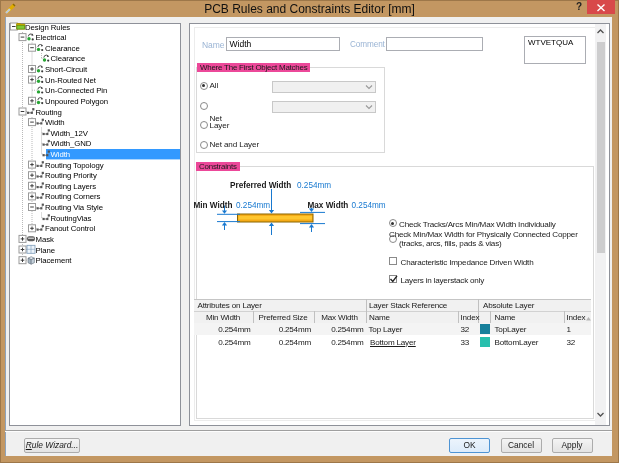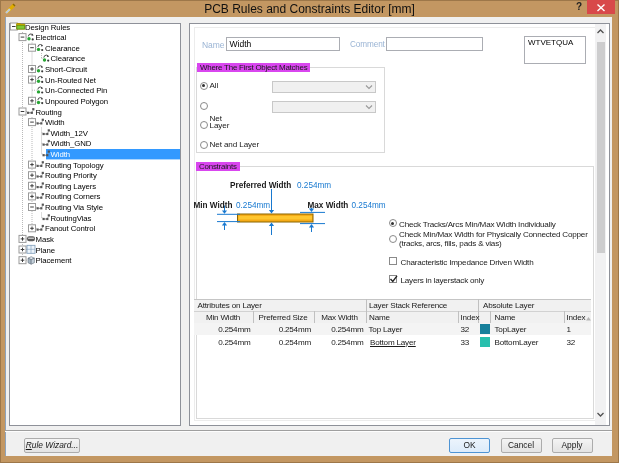--- a/index.html
+++ b/index.html
@@ -2,21 +2,21 @@
 <html><head><meta charset="utf-8"><style>
 * { margin:0; padding:0; box-sizing:border-box; }
 body { width:619px; height:463px; font-family:"Liberation Sans",sans-serif; }
 #win { position:relative; width:619px; height:463px; background:#c39762; overflow:hidden;
        box-shadow: inset 0 0 0 1px rgba(125,92,53,.55); }
 .abs { position:absolute; }
 .t { position:absolute; font-size:8.1px; letter-spacing:-0.1px; color:#1a1a1a; white-space:nowrap; }
 .inp { position:absolute; background:#fff; border:1px solid #abadb3; font-size:8.5px; color:#000;
         padding-left:3px; line-height:12px; }
 .gb { position:absolute; border:1px solid #d9d9d9; }
-.gl { position:absolute; background:#d946ef; padding:0 3px; font-size:7.9px; letter-spacing:-0.2px; color:#1a1a1a; white-space:nowrap; }
+.gl { position:absolute; background:#ec4899; padding:0 3px; font-size:7.9px; letter-spacing:-0.2px; color:#1a1a1a; white-space:nowrap; }
 .radio { position:absolute; width:8px; height:8px; border:1px solid #8a8a8a; border-radius:50%; background:#fff; }
 .radio.on::after { content:""; position:absolute; left:1.5px; top:1.5px; width:3px; height:3px; border-radius:50%; background:#303030; }
 .cb { position:absolute; width:8.5px; height:8.5px; border:1px solid #8a8a8a; background:#fff; }
 .btn { position:absolute; height:15px; border:1px solid #acacac; border-radius:2px;
         background:linear-gradient(#f4f4f4,#e3e3e3); font-size:8.4px; color:#1a1a1a;
         text-align:center; line-height:13px; }
 .vline { position:absolute; width:1px; background:#d9d9d9; }
 .hline { position:absolute; height:1px; background:#d9d9d9; }
 .cell { position:absolute; font-size:8.1px; letter-spacing:-0.2px; color:#1a1a1a; white-space:nowrap; }
 </style></head><body>
@@ -345,21 +345,21 @@
 <text x="104" y="13.5" font-size="8.2" fill="#1879d0">0.254mm</text>
 <text x="0.5" y="34" font-size="8.2" font-weight="bold" fill="#1a1a1a">Min Width</text>
 <text x="43" y="34" font-size="8.2" fill="#1879d0">0.254mm</text>
 <text x="114.5" y="34" font-size="8.2" font-weight="bold" fill="#1a1a1a">Max Width</text>
 <text x="158.5" y="34" font-size="8.2" fill="#1879d0">0.254mm</text>
 </svg>
 
   <div class="radio on" style="left:388.5px;top:219px;"></div>
   <div class="cell" style="left:399px;top:219.5px;">Check Tracks/Arcs Min/Max Width Individually</div>
   <div class="radio" style="left:388.5px;top:235px;"></div>
-  <div class="cell" style="left:399px;top:230px;">Check Min/Max Width for Physically Connected Copper</div>
+  <div class="cell" style="left:389px;top:230px;">Check Min/Max Width for Physically Connected Copper</div>
   <div class="cell" style="left:399px;top:239.3px;">(tracks, arcs, fills, pads &amp; vias)</div>
   <div class="cb" style="left:388.5px;top:256.5px;"></div>
   <div class="cell" style="left:400.5px;top:257.5px;">Characteristic Impedance Driven Width</div>
   <div class="cb" style="left:388.5px;top:274.5px;"></div>
   <svg class="abs" style="left:388.5px;top:273.5px" width="10" height="10">
       <path d="M1.5,5 L3.8,7.4 L8,1.8" fill="none" stroke="#222" stroke-width="1.4"></path>
     </svg>
   <div class="cell" style="left:400.5px;top:275.5px;">Layers in layerstack only</div>
 
   <div class="abs" style="left:193.5px;top:298.5px;width:397.5px;height:24px;background:#f1f1f1;border-top:1px solid #c5c5c5;"></div>

